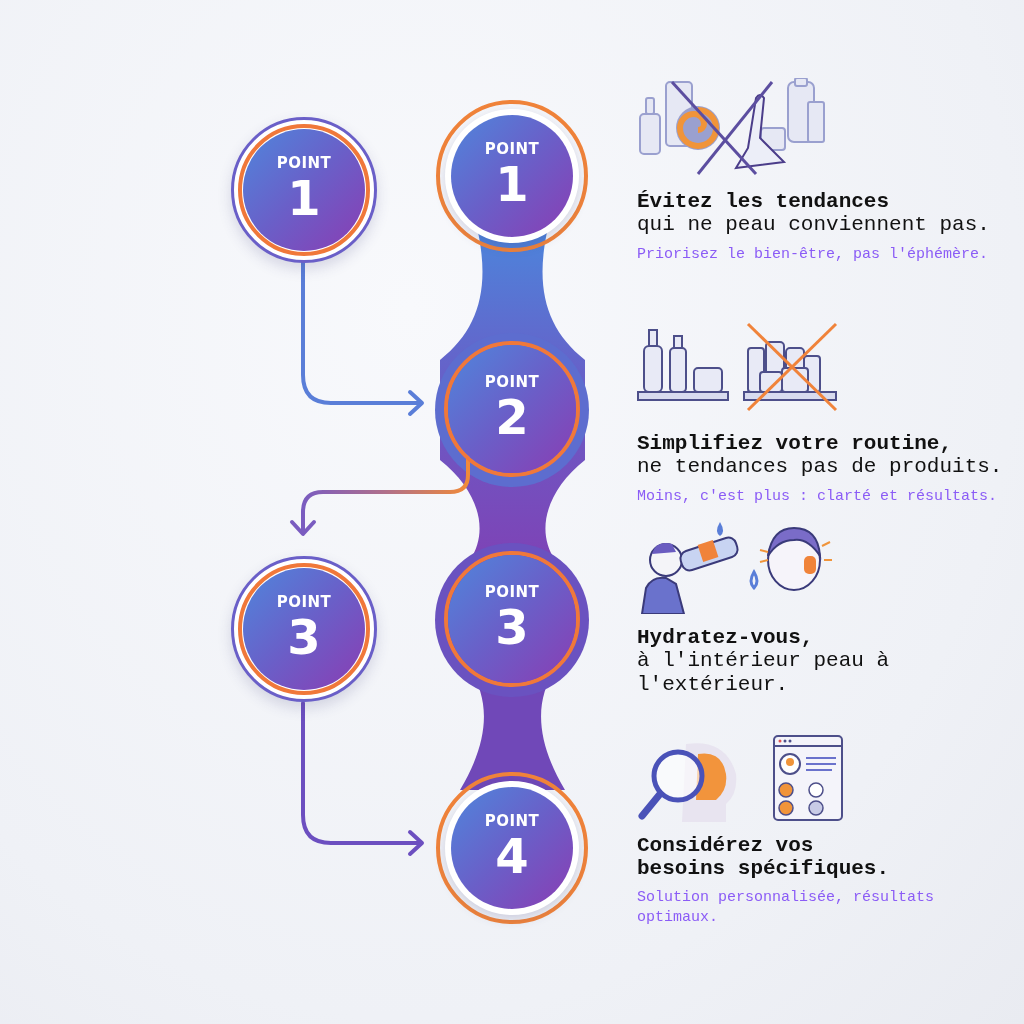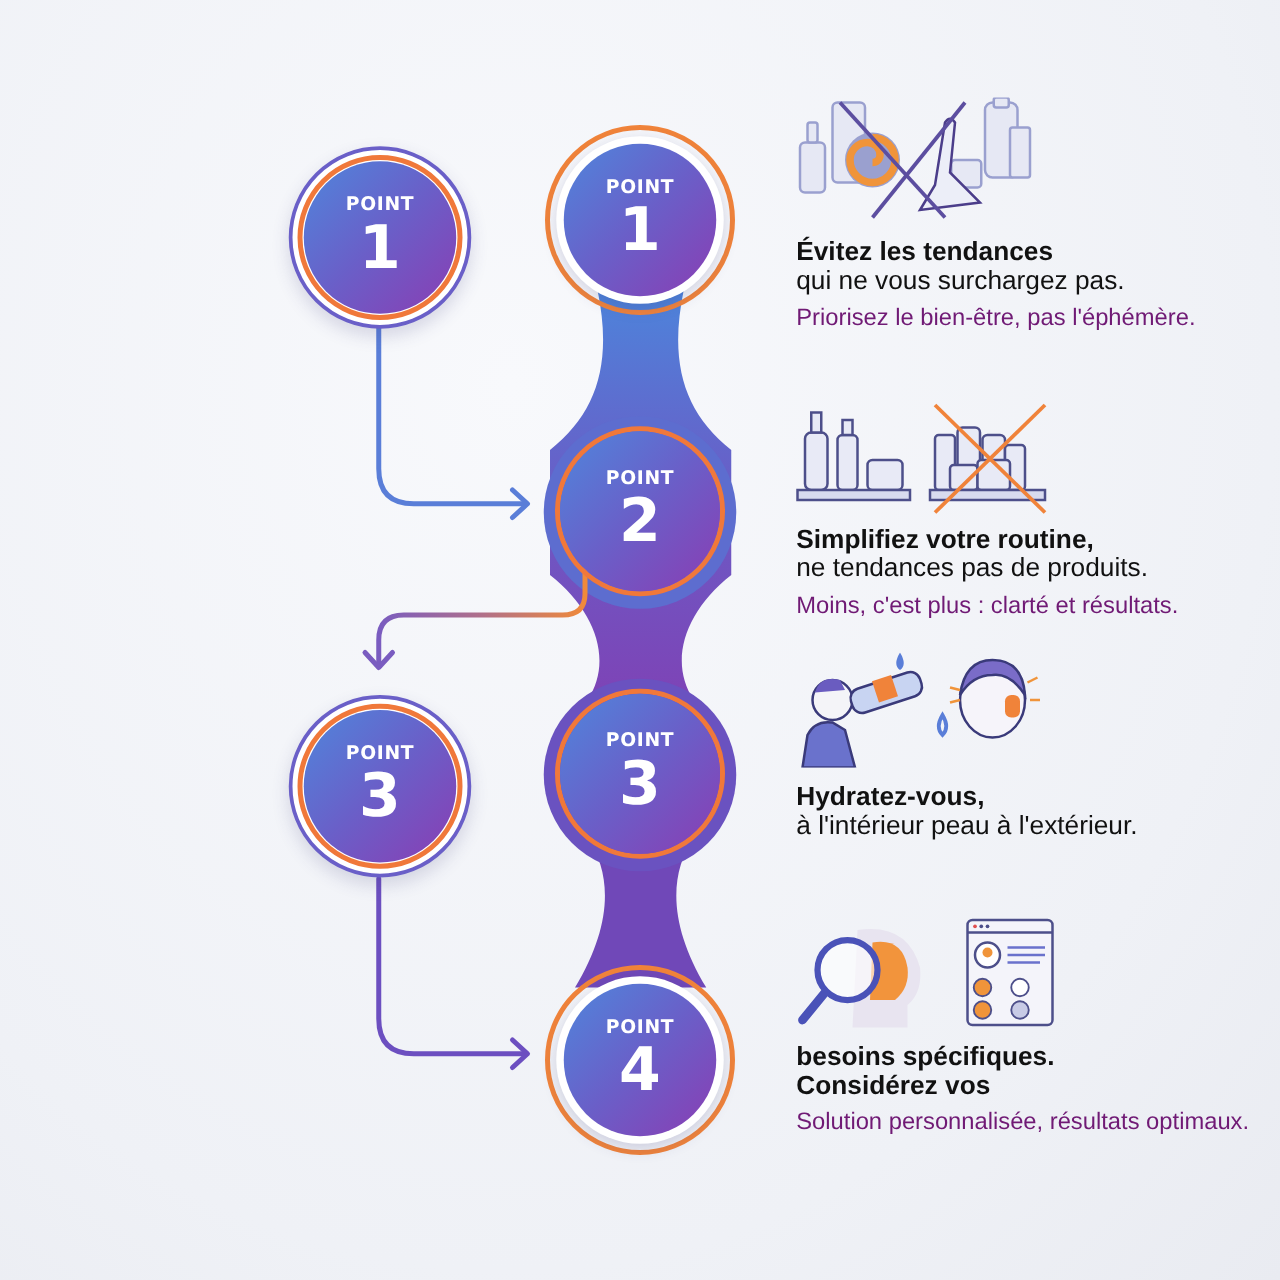--- a/index.html
+++ b/index.html
@@ -5,24 +5,24 @@
   html,body{margin:0;padding:0;}
   body{width:1024px;height:1024px;overflow:hidden;position:relative;
     background:radial-gradient(ellipse at 40% 30%,#f8f9fc 0%,#eff1f6 70%,#e9ebf1 100%);
     font-family:"Liberation Sans",sans-serif;}
   svg.flow{position:absolute;left:0;top:0;}
   .node{position:absolute;border-radius:50%;display:flex;flex-direction:column;align-items:center;justify-content:center;color:#fff;
     background:linear-gradient(135deg,#4f86dc 0%,#6a5fc8 50%,#8a3db3 100%);}
   .node .lbl{font-family:"DejaVu Sans",sans-serif;font-weight:bold;font-size:15px;letter-spacing:0.5px;margin-top:-4px;}
   .node .num{font-family:"DejaVu Sans",sans-serif;font-weight:bold;font-size:48px;line-height:48px;margin-top:2px;}
   .ring{position:absolute;border-radius:50%;}
-  .text-block{position:absolute;left:637px;color:#111;}
+  .text-block{position:absolute;left:637px;color:#111;font-family:Liberation Mono, monospace;}
   .t-bold{font-weight:bold;font-size:21px;line-height:23px;}
   .t-reg{font-size:21px;line-height:24px;}
-  .t-small{font-size:19px;line-height:20px;margin-top:8px;color:#701a75;}
+  .t-small{font-size:15px;line-height:20px;margin-top:8px;color:#8b5cf6;}
   .icon{position:absolute;}
 </style>
 </head>
 <body>
 
 <svg class="flow" width="1024" height="1024">
   <defs>
     <linearGradient id="chainGrad" x1="0" y1="0" x2="0" y2="1">
       <stop offset="0" stop-color="#4d84db"></stop>
       <stop offset="0.5" stop-color="#6a5cc6"></stop>
@@ -172,32 +172,32 @@
       <line x1="170" y1="36" x2="196" y2="36"></line>
     </g>
   <circle cx="150" cy="56" r="7" fill="#f0943a" stroke="#4d4f8a" stroke-width="1.5"></circle>
   <circle cx="180" cy="56" r="7" fill="#fff" stroke="#4d4f8a" stroke-width="1.5"></circle>
   <circle cx="150" cy="74" r="7" fill="#f0943a" stroke="#4d4f8a" stroke-width="1.5"></circle>
   <circle cx="180" cy="74" r="7" fill="#c8cbe6" stroke="#4d4f8a" stroke-width="1.5"></circle>
 </svg>
 
 <div class="text-block" style="top:190px;">
   <div class="t-bold">Évitez les tendances</div>
-  <div class="t-reg">qui ne vous surchargez pas.</div>
+  <div class="t-reg">qui ne peau conviennent pas.</div>
   <div class="t-small">Priorisez le bien-être, pas l'éphémère.</div>
 </div>
 
-<div class="text-block" style="top:420px;">
+<div class="text-block" style="top:432px;">
   <div class="t-bold">Simplifiez votre routine,</div>
   <div class="t-reg">ne tendances pas de produits.</div>
   <div class="t-small">Moins, c'est plus : clarté et résultats.</div>
 </div>
 
 <div class="text-block" style="top:626px;">
   <div class="t-bold">Hydratez-vous,</div>
   <div class="t-reg">à l'intérieur peau à l'extérieur.</div>
 </div>
 
 <div class="text-block" style="top:834px;">
+  <div class="t-bold">Considérez vos</div>
   <div class="t-bold">besoins spécifiques.</div>
-  <div class="t-bold">Considérez vos</div>
   <div class="t-small">Solution personnalisée, résultats optimaux.</div>
 </div>
 
 </body></html>

